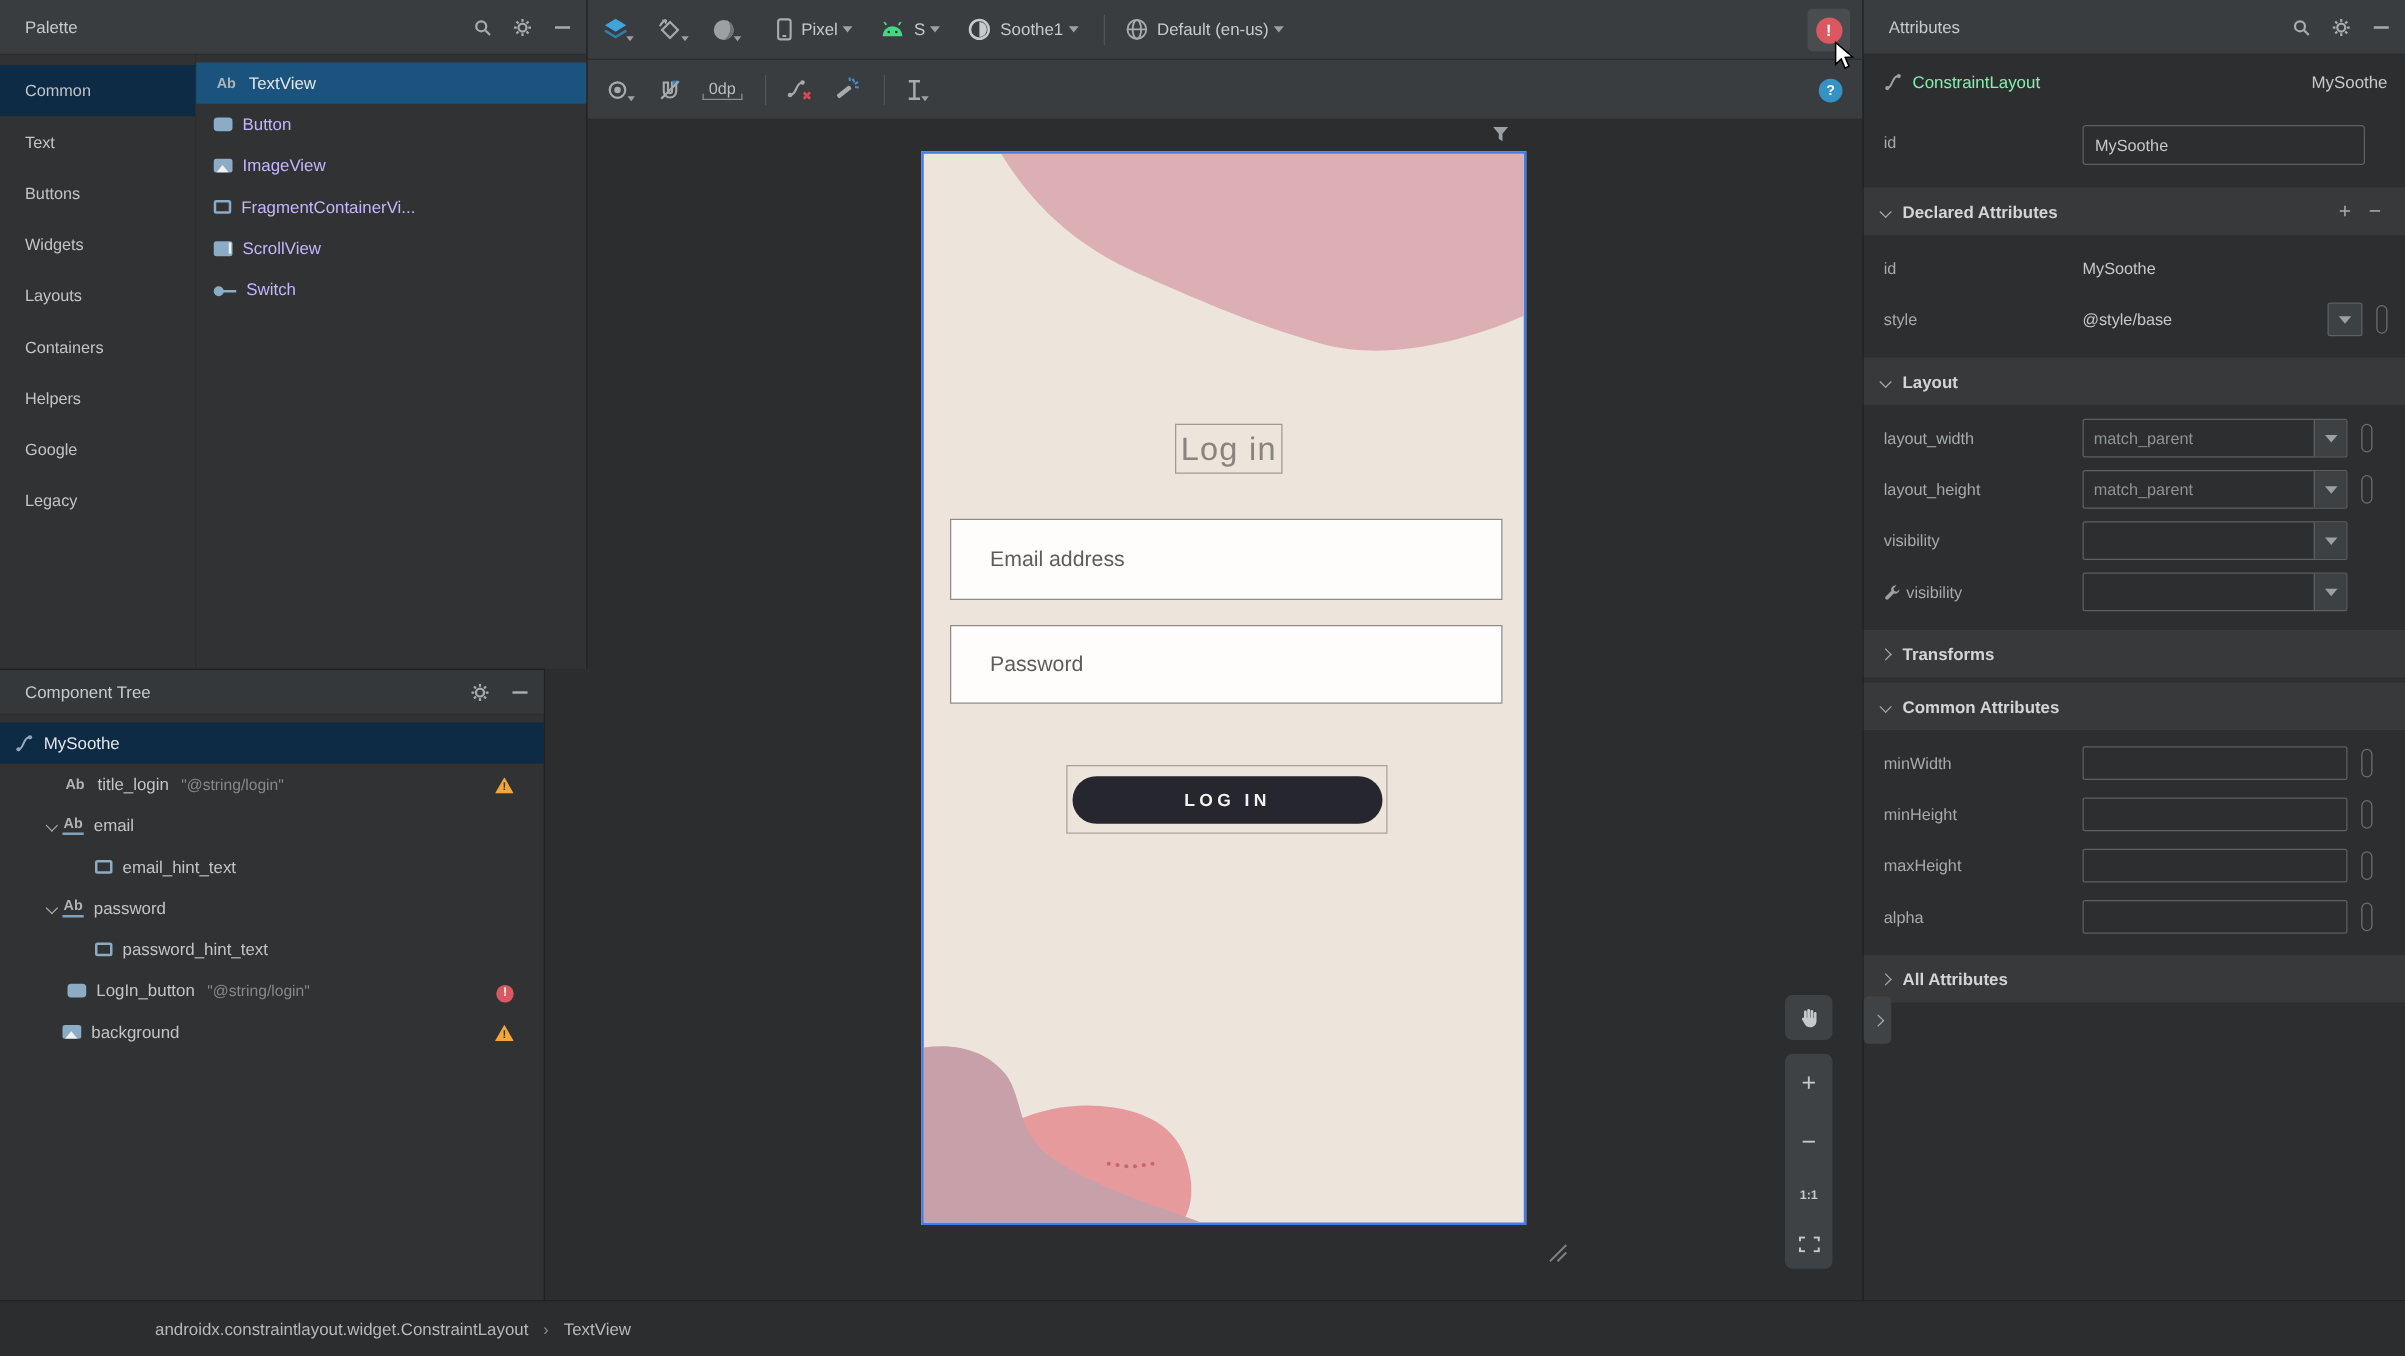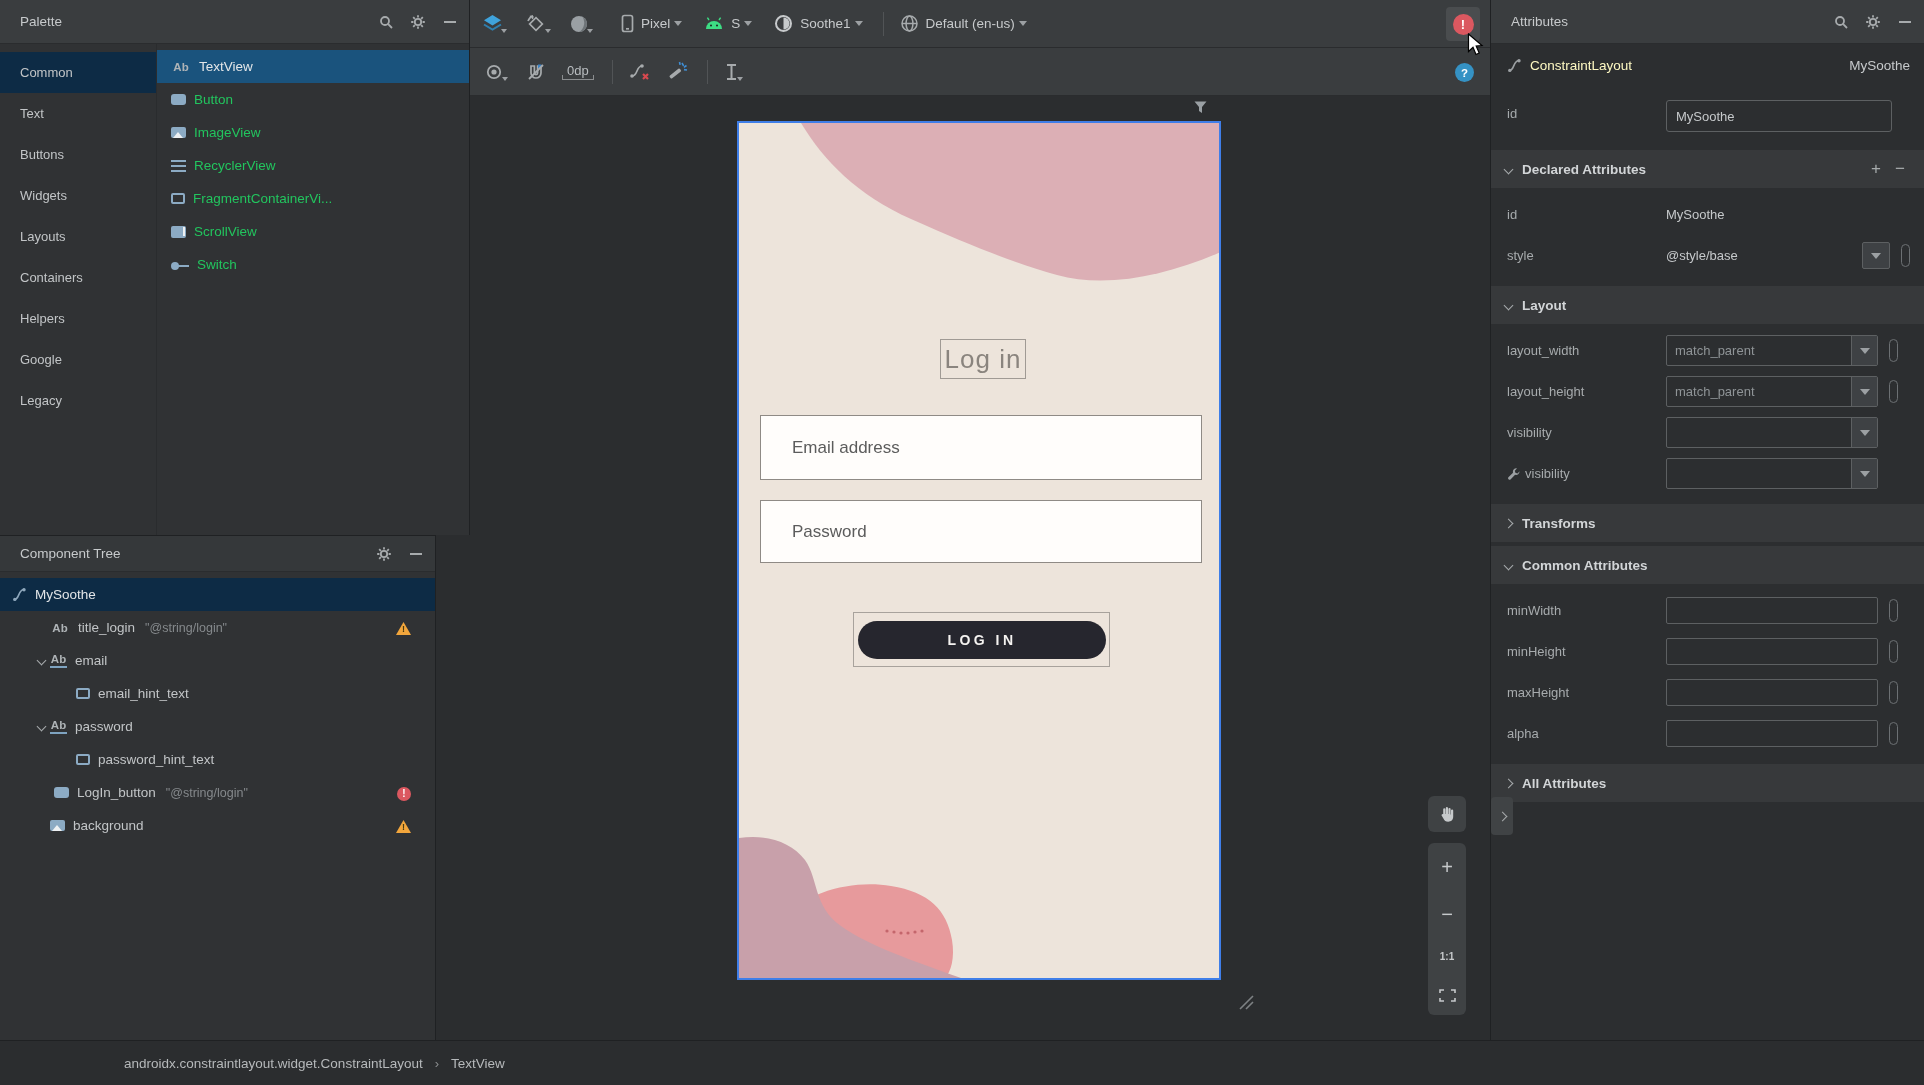--- a/index.html
+++ b/index.html
@@ -17,21 +17,21 @@
   .chev{display:inline-block;width:7px;height:7px;border-right:1.6px solid #a7abad;border-bottom:1.6px solid #a7abad;transform:rotate(45deg);}
   .chev.collapsed{transform:rotate(-45deg);}
   .vdiv{width:1px;height:24px;background:#515456;}
 
   
   #palette{position:absolute;left:0;top:0;width:470px;height:535px;background:#303234;border-right:1px solid #1f2123;z-index:5;}
   #palette-cats{position:absolute;left:0;top:44px;bottom:0;width:157px;padding-top:8px;border-right:1px solid #2a2c2e;}
   .cat-row{height:41px;display:flex;align-items:center;padding-left:20px;color:#c2c5c7;cursor:default;}
   .cat-row.sel{background:#0d2b45;}
   #palette-items{position:absolute;left:157px;top:44px;right:0;bottom:0;padding-top:6px;}
-  .pal-row{height:33px;display:flex;align-items:center;padding-left:14px;color:#22c55e;font-size:13.5px;}
+  .pal-row{height:33px;display:flex;align-items:center;padding-left:14px;color:#c4b5fd;font-size:13.5px;}
   .pal-row.sel{background:#1a537d;color:#e3e6e8;}
   .pal-row .icon{margin-right:8px;}
 
   
   .icon{display:inline-flex;align-items:center;justify-content:center;flex:none;}
   .textview-icon,.textview-underline-icon{font-size:11.5px;font-weight:700;color:#aeb3b6;width:20px;}
   .textview-underline-icon{border-bottom:2px solid #7ea3c0;width:17px;padding-bottom:1px;}
   .button-icon{width:15px;height:11px;background:#8cabc4;border-radius:3px;}
   .imageview-icon{width:15px;height:11px;background:#8cabc4;border-radius:2px;position:relative;overflow:hidden;}
   .imageview-icon::after{content:"";position:absolute;bottom:0;left:2px;width:0;height:0;border-left:5px solid transparent;border-right:5px solid transparent;border-bottom:6px solid #eef1f3;}
@@ -81,21 +81,21 @@
   .tree-row{height:33px;display:flex;align-items:center;position:relative;font-size:13.5px;color:#c2c5c7;}
   .tree-row.sel{background:#0d2b45;color:#e3e6e8;}
   .tree-row .slot{width:18px;display:inline-flex;justify-content:center;flex:none;}
   .tree-row .icon{margin-right:8px;}
   .tree-row .tval{margin-left:10px;color:#85898c;font-size:12.5px;}
   .tree-row .badge-wrap{position:absolute;right:16px;top:9px;}
 
   
   #attrs{position:absolute;left:1490px;top:0;width:434px;height:1040px;background:#2c2e30;border-left:1px solid #1f2123;z-index:4;}
   #attr-comp-row{height:42px;display:flex;align-items:center;padding:0 14px 0 16px;}
-  #attr-comp-row .ctype{margin-left:8px;color:#fef9c3;font-size:13.5px;}
+  #attr-comp-row .ctype{margin-left:8px;color:#86efac;font-size:13.5px;}
   #attr-comp-row .cid{margin-left:auto;color:#c6c9cb;font-size:13.5px;}
   #attr-id-row{height:60px;position:relative;}
   #attr-id-row .lbl{position:absolute;left:16px;top:20px;color:#a7abad;}
   #attr-id-field{position:absolute;left:175px;top:14px;width:226px;height:32px;border:1px solid #5d6062;border-radius:3px;display:flex;align-items:center;padding-left:9px;color:#c6c9cb;background:#2c2e30;}
   .sec-hdr{height:38px;margin-top:4px;background:#37393b;display:flex;align-items:center;padding:0 12px 0 14px;}
   .sec-hdr .sname{margin-left:10px;font-weight:700;color:#d2d5d7;font-size:13.5px;}
   .sec-hdr .sp{flex:1;}
   .sec-act{color:#a7abad;font-size:17px;width:24px;text-align:center;}
   .sec-rows{padding:6px 0;}
   .attr-row{height:41px;display:flex;align-items:center;padding-left:16px;}
@@ -236,24 +236,20 @@
         </div>
         <div class="pal-row">
           <span class="icon button-icon"></span>
           <span>Button</span>
         </div>
         <div class="pal-row">
           <span class="icon imageview-icon"></span>
           <span>ImageView</span>
         </div>
         <div class="pal-row">
-          <span class="icon recyclerview-icon"></span>
-          <span>RecyclerView</span>
-        </div>
-        <div class="pal-row">
           <span class="icon fragment-icon"></span>
           <span>FragmentContainerVi...</span>
         </div>
         <div class="pal-row">
           <span class="icon scrollview-icon"></span>
           <span>ScrollView</span>
         </div>
         <div class="pal-row">
           <span class="icon switch-icon"></span>
           <span>Switch</span>

